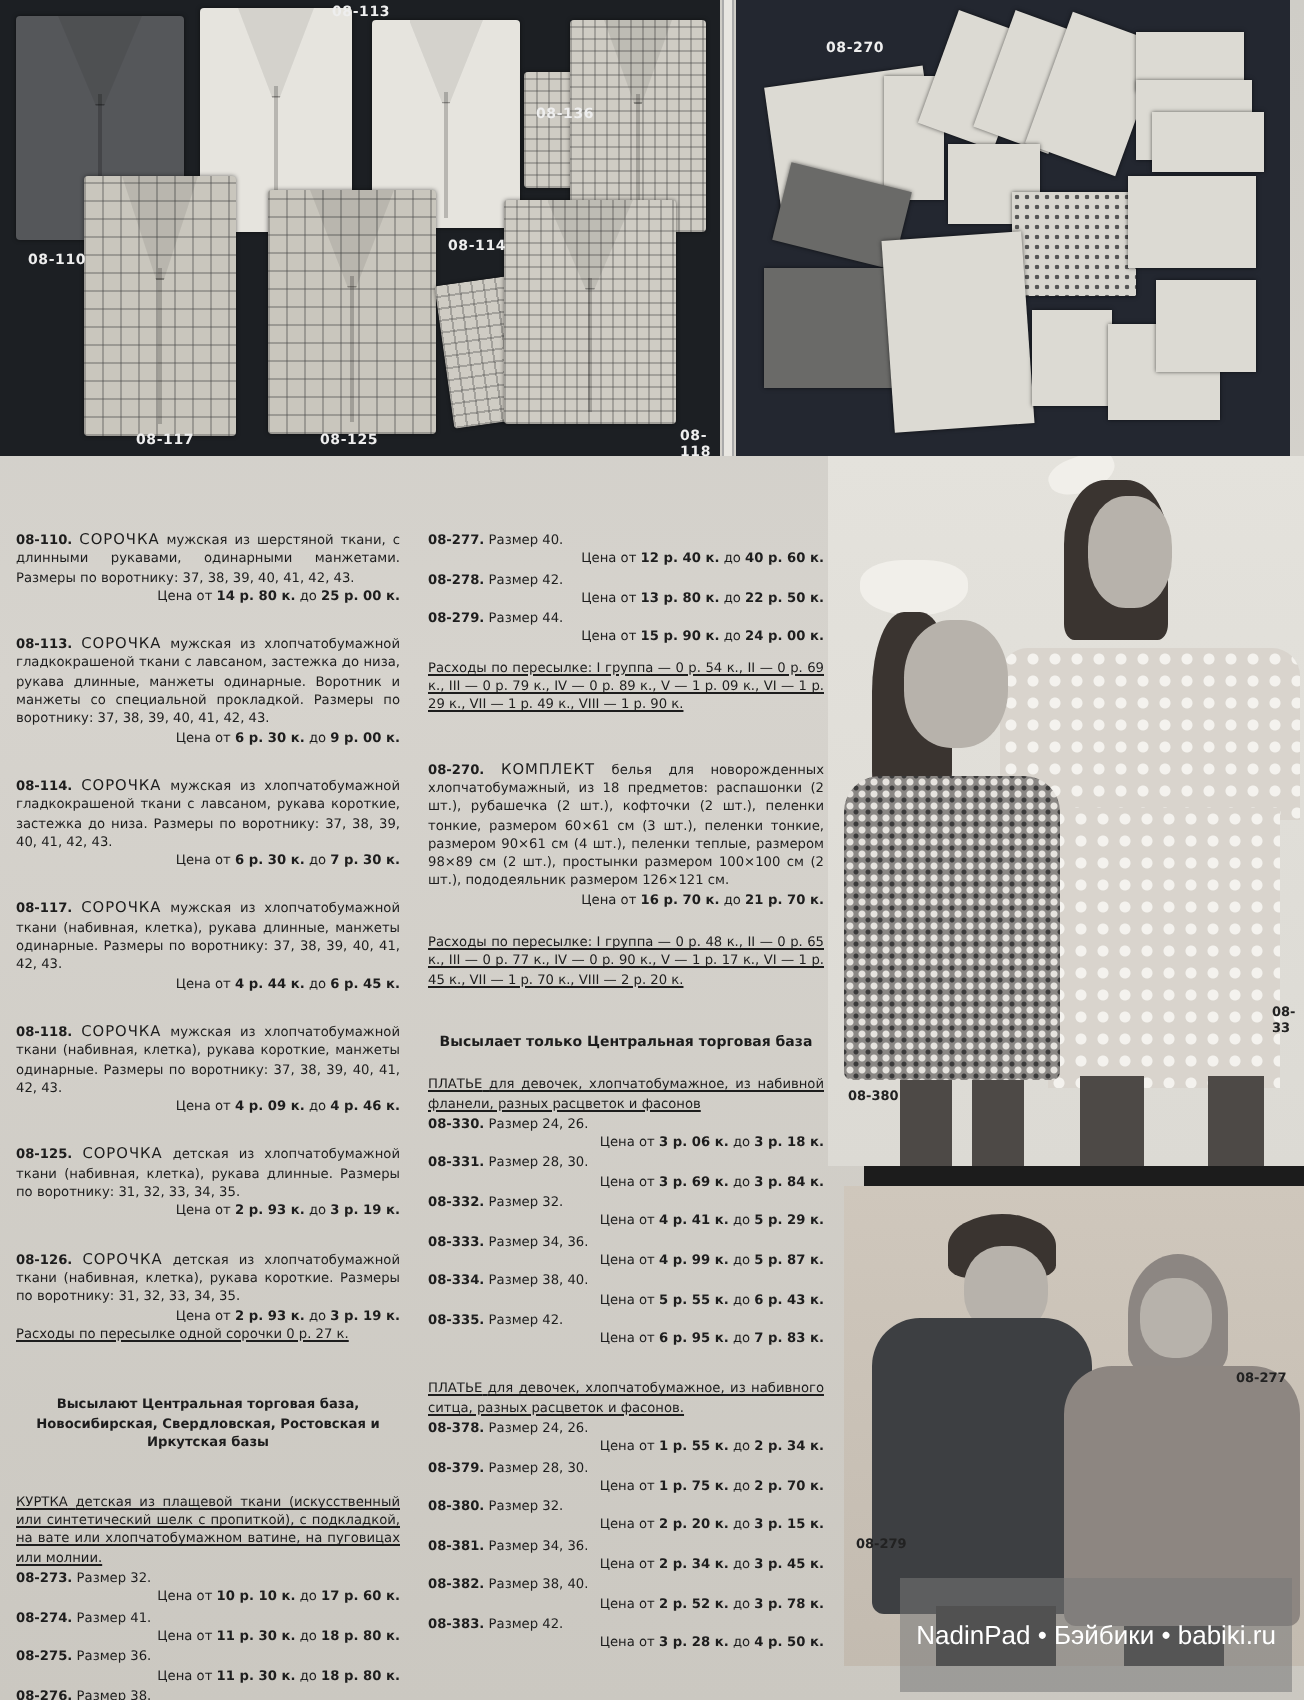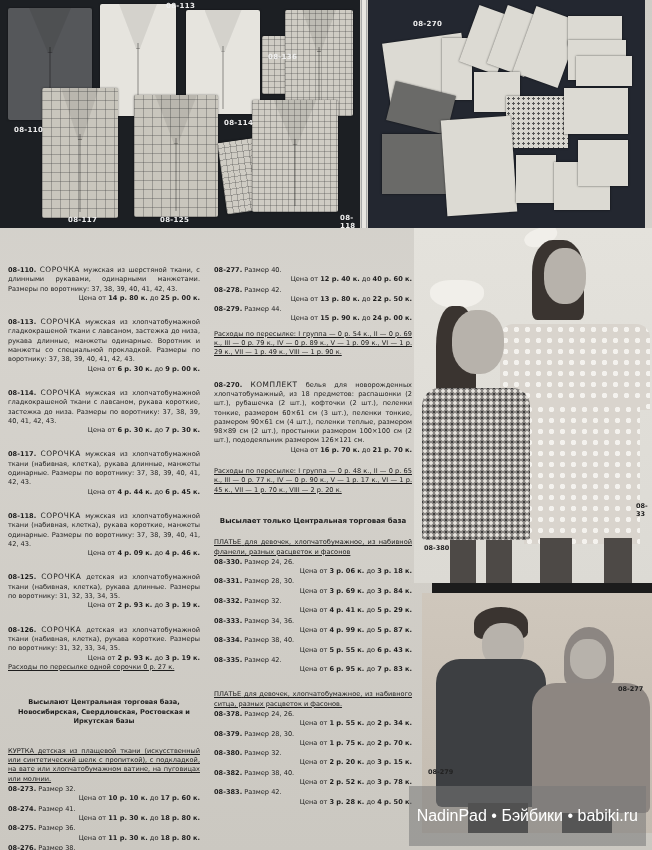--- a/index.html
+++ b/index.html
@@ -108,21 +108,21 @@
   .hair-dark { background: #3a3430; }
   .bow { background: #f1efea; border-radius: 40% 40% 50% 50%; }
   .legs { background: #4d4946; }
   .photo-code {
     position: absolute; font-size: 6.5px; font-weight: bold; color: #222;
   }
 
   .watermark {
     position: absolute; right: 6px; bottom: 4px;
     background: rgba(120,120,120,.55); color: #fff;
-    font-family: "Liberation Sans", sans-serif; font-size: 16px;
+    font-family: "Liberation Sans", sans-serif; font-size: 13px;
     padding: 21px 8px;
   }
 </style>
 </head>
 <body>
 
 <div class="page">
 
   <div class="photo-panel" id="shirts-panel">
     <div class="garment dark-shirt" style="left:8px;top:8px;width:84px;height:112px;">
@@ -293,20 +293,21 @@
     <div class="size-row"><span class="code">08-334.</span> <span>Размер 38, 40.</span><span class="price"><span>Цена от</span> <b>5 р. 55 к.</b> <span>до</span> <b>6 р. 43 к.</b></span></div>
     <div class="size-row"><span class="code">08-335.</span> <span>Размер 42.</span><span class="price"><span>Цена от</span> <b>6 р. 95 к.</b> <span>до</span> <b>7 р. 83 к.</b></span></div>
 
     <div class="note" style="margin-top:16px;">
       <span class="kind">ПЛАТЬЕ</span>
       <span>для девочек, хлопчатобумажное, из набивного ситца, разных расцветок и фасонов.</span>
     </div>
     <div class="size-row"><span class="code">08-378.</span> <span>Размер 24, 26.</span><span class="price"><span>Цена от</span> <b>1 р. 55 к.</b> <span>до</span> <b>2 р. 34 к.</b></span></div>
     <div class="size-row"><span class="code">08-379.</span> <span>Размер 28, 30.</span><span class="price"><span>Цена от</span> <b>1 р. 75 к.</b> <span>до</span> <b>2 р. 70 к.</b></span></div>
     <div class="size-row"><span class="code">08-380.</span> <span>Размер 32.</span><span class="price"><span>Цена от</span> <b>2 р. 20 к.</b> <span>до</span> <b>3 р. 15 к.</b></span></div>
+    <div class="size-row"><span class="code">08-381.</span> <span>Размер 34, 36.</span><span class="price"><span>Цена от</span> <b>2 р. 34 к.</b> <span>до</span> <b>3 р. 45 к.</b></span></div>
     <div class="size-row"><span class="code">08-382.</span> <span>Размер 38, 40.</span><span class="price"><span>Цена от</span> <b>2 р. 52 к.</b> <span>до</span> <b>3 р. 78 к.</b></span></div>
     <div class="size-row"><span class="code">08-383.</span> <span>Размер 42.</span><span class="price"><span>Цена от</span> <b>3 р. 28 к.</b> <span>до</span> <b>4 р. 50 к.</b></span></div>
   </div>
 
   <div id="girls-photo">
 
     <div class="figure-part bow" style="left:110px;top:0;width:34px;height:18px;transform:rotate(-20deg);"></div>
     <div class="figure-part hair-dark" style="left:118px;top:12px;width:52px;height:80px;border-radius:40% 40% 10% 10%;"></div>
     <div class="figure-part skin" style="left:130px;top:20px;width:42px;height:56px;border-radius:45%;"></div>
     <div class="figure-part girl-dotted" style="left:86px;top:96px;width:150px;height:86px;border-radius:14px 14px 0 0;"></div>

